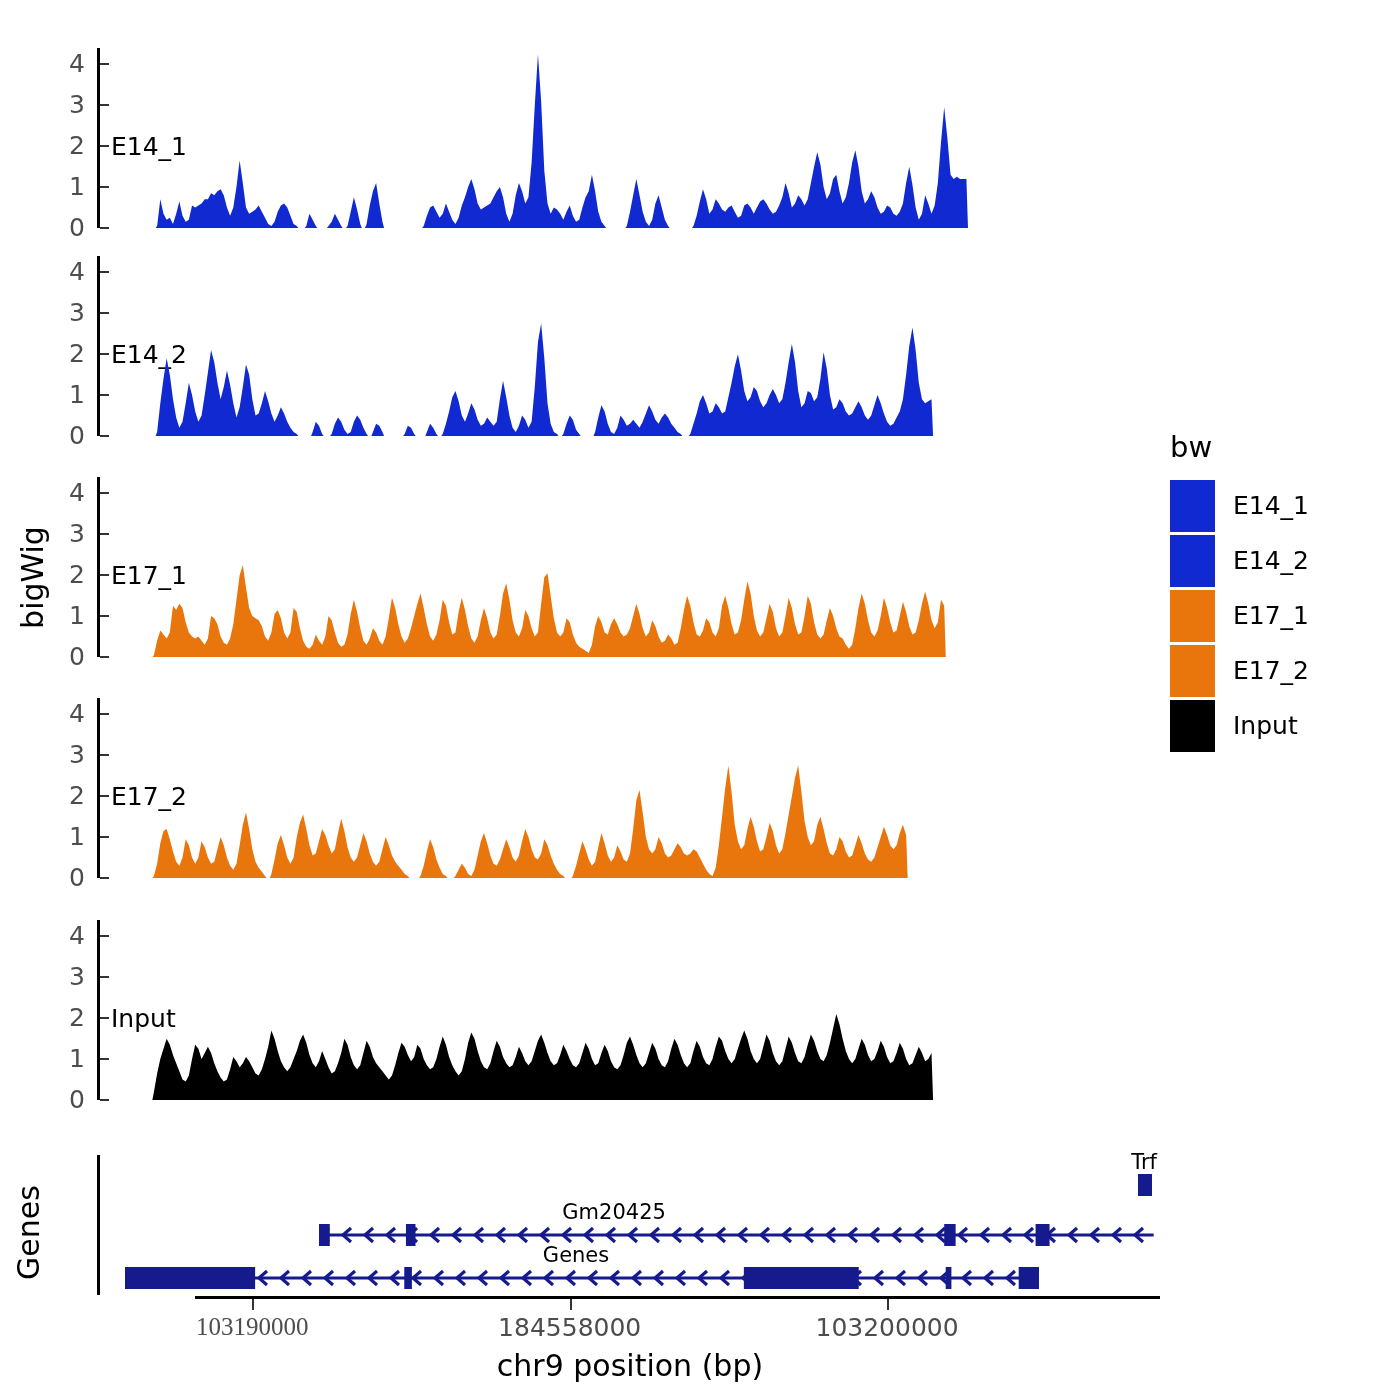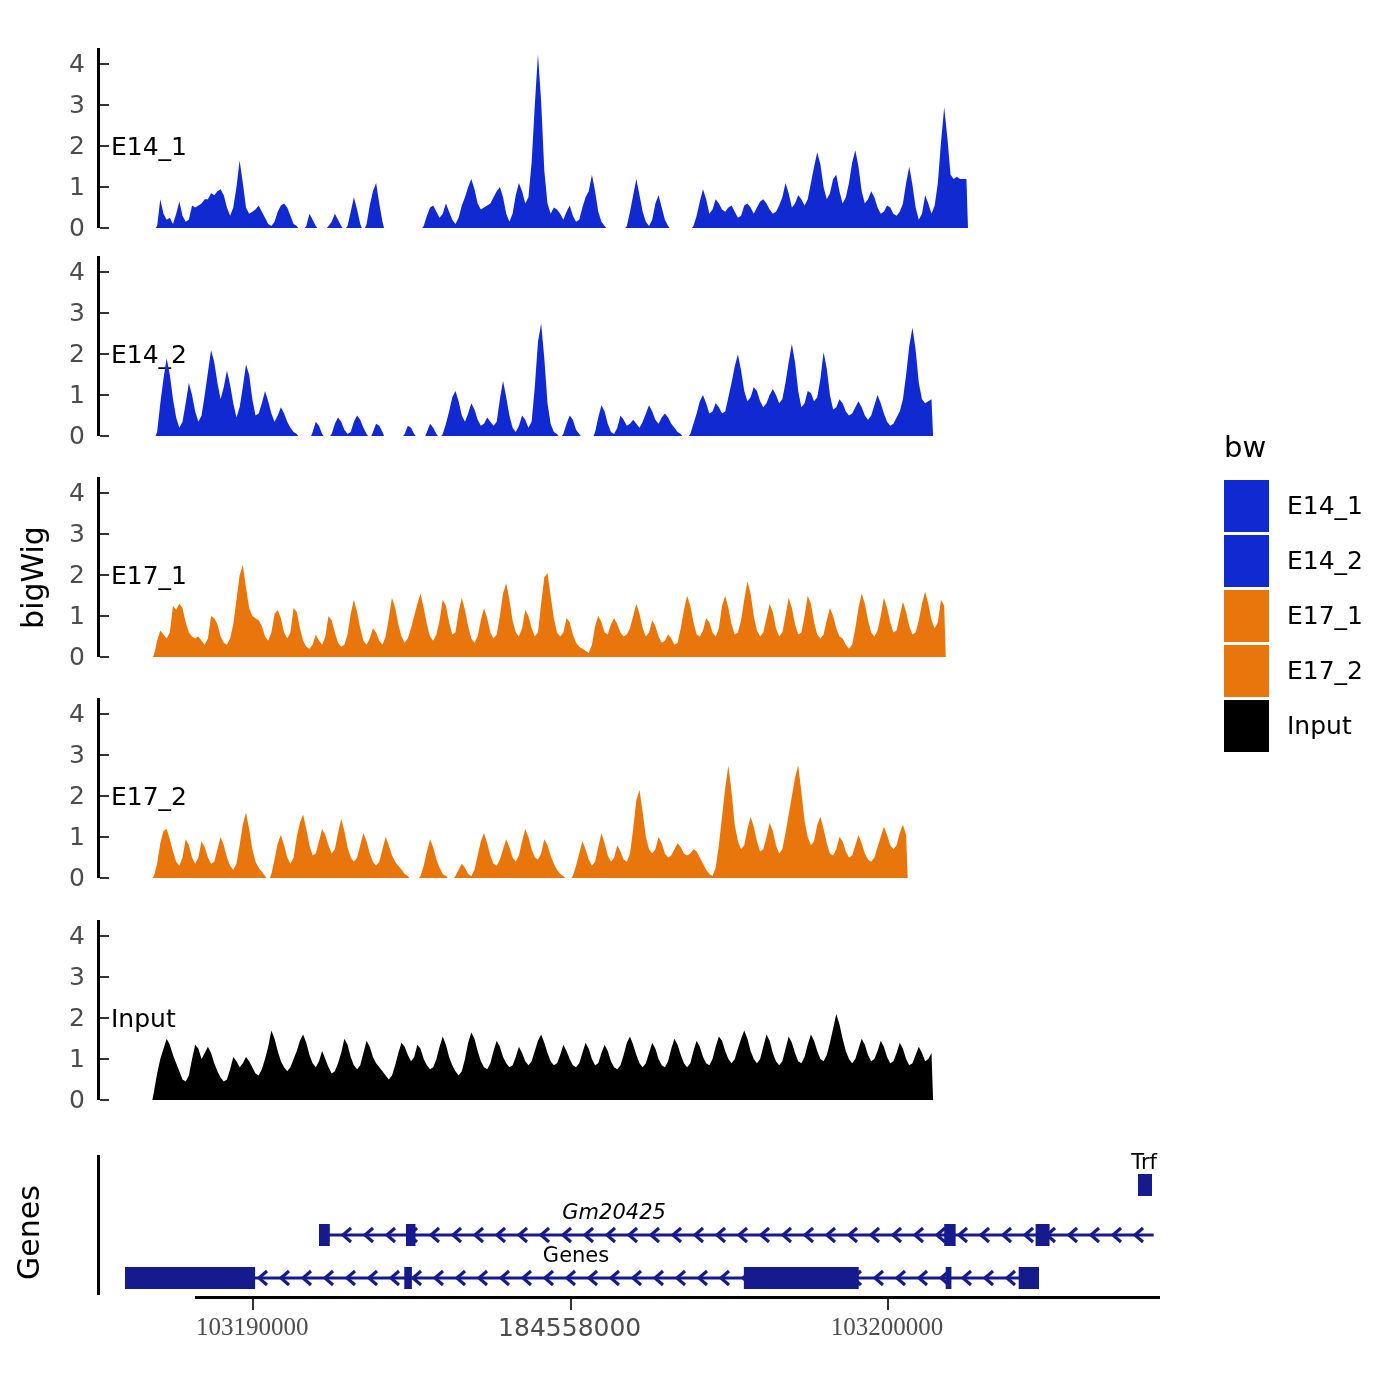--- a/index.html
+++ b/index.html
@@ -239,21 +239,21 @@
           <polyline points="758,4 750,11 758,18" fill="none" stroke="#151b8d" stroke-width="3.2"></polyline>
           <polyline points="780,4 772,11 780,18" fill="none" stroke="#151b8d" stroke-width="3.2"></polyline>
           <polyline points="802,4 794,11 802,18" fill="none" stroke="#151b8d" stroke-width="3.2"></polyline>
           <polyline points="824,4 816,11 824,18" fill="none" stroke="#151b8d" stroke-width="3.2"></polyline>
           <rect x="0" y="0" width="10.790419161676652" height="22" fill="#151b8d"></rect>
           <rect x="86.95808383233538" y="0" width="9.520958083832284" height="22" fill="#151b8d"></rect>
           <rect x="625.2095808383233" y="0" width="11.425149700598922" height="22" fill="#151b8d"></rect>
           <rect x="716.610778443114" y="0" width="13.964071856287319" height="22" fill="#151b8d"></rect>
         </svg>
       </div>
-      <div class="gene-name" style="left: 614.132px; top: 1200px; font-style: italic;">Gm20425</div>
+      <div class="gene-name" style="left: 614.132px; top: 1200px;">Gm20425</div>
       <div class="gene-row" style="left: 125.389px; top: 1267px; width: 914.012px; height: 22px;">
         <svg width="914.0119760479042" height="22" viewBox="0 0 914.0119760479042 22">
           <rect x="0" y="9.5" width="914.0119760479042" height="3" fill="#151b8d"></rect>
           <polyline points="10,4 2,11 10,18" fill="none" stroke="#151b8d" stroke-width="3.2"></polyline>
           <polyline points="32,4 24,11 32,18" fill="none" stroke="#151b8d" stroke-width="3.2"></polyline>
           <polyline points="54,4 46,11 54,18" fill="none" stroke="#151b8d" stroke-width="3.2"></polyline>
           <polyline points="76,4 68,11 76,18" fill="none" stroke="#151b8d" stroke-width="3.2"></polyline>
           <polyline points="98,4 90,11 98,18" fill="none" stroke="#151b8d" stroke-width="3.2"></polyline>
           <polyline points="120,4 112,11 120,18" fill="none" stroke="#151b8d" stroke-width="3.2"></polyline>
           <polyline points="142,4 134,11 142,18" fill="none" stroke="#151b8d" stroke-width="3.2"></polyline>
@@ -300,24 +300,25 @@
       </div>
       <div class="gene-name" style="left: 576.048px; top: 1243px;">Genes</div>
     </div>
 
   <div id="xaxis-host">
       <div class="xtick" style="left: 252.335px; top: 1299px;"></div>
       <div class="xticklab" style="left: 252.335px; top: 1313px; font-family: Liberation Serif, serif;">103190000</div>
       <div class="xtick" style="left: 569.701px; top: 1299px;"></div>
       <div class="xticklab" style="left: 569.701px; top: 1313px;">184558000</div>
       <div class="xtick" style="left: 887.066px; top: 1299px;"></div>
-      <div class="xticklab" style="left: 887.066px; top: 1313px; font-family: Liberation Serif, serif;">103200000</div>
+      <div class="xticklab" style="left: 887.066px; top: 1313px;">103200000</div>
     </div>
-
-  <div class="legend" id="legend" style="left: 1200px; top: 430px; padding-left: 24px;">
+  <div class="xlab" id="xlab" style="left: 630px; top: 1348px;">chr9 position (bp)</div>
+
+  <div class="legend" id="legend" style="left: 1146px; top: 430px; padding-left: 24px;">
     <div class="legend-title">bw</div>
     <div id="legend-items">
         <div class="legend-item">
           <div class="legend-key" style="background: rgb(16, 41, 208);"></div>
           <div class="legend-label">E14_1</div>
         </div>
         <div class="legend-item">
           <div class="legend-key" style="background: rgb(16, 41, 208);"></div>
           <div class="legend-label">E14_2</div>
         </div>

